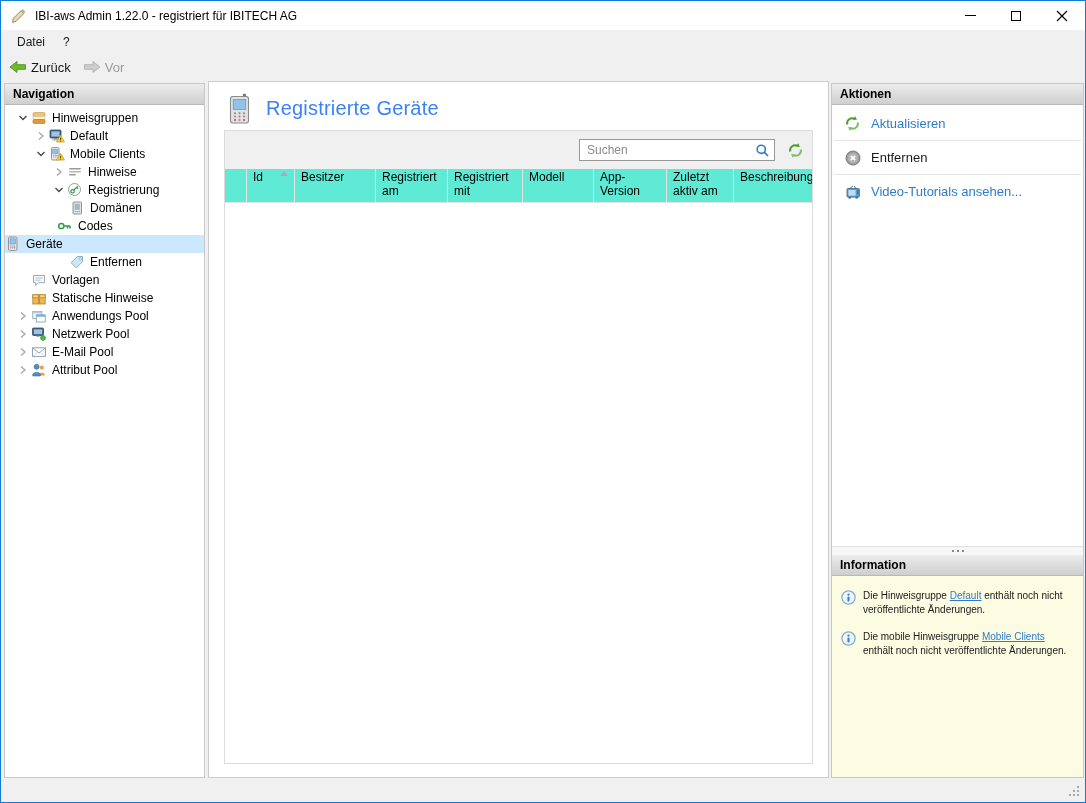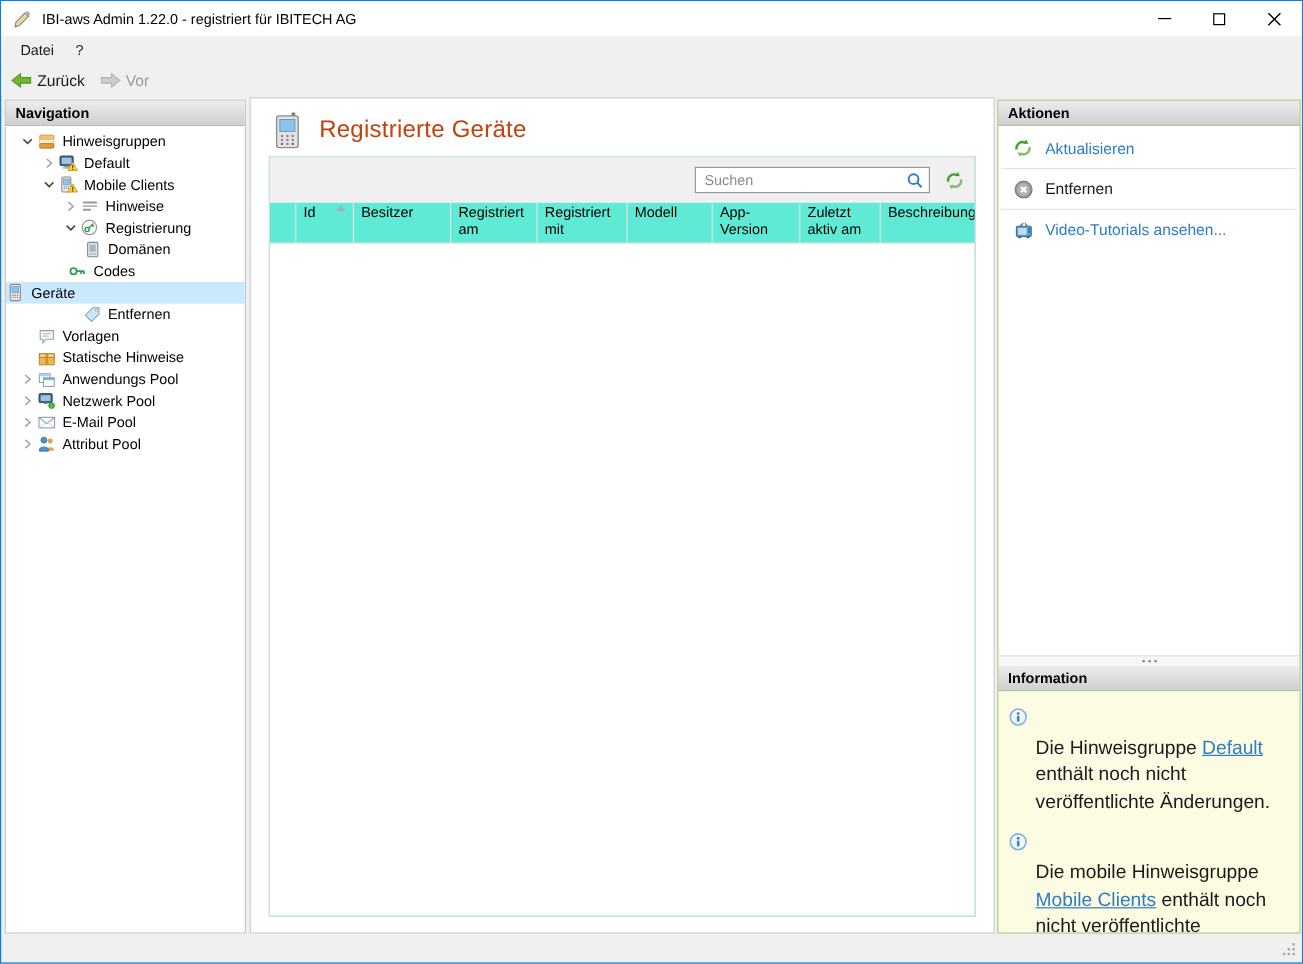--- a/index.html
+++ b/index.html
@@ -38,21 +38,21 @@
   .tree-row.selected { background:#cce8ff; }
   .chev { width:16px; height:16px; flex:0 0 16px; display:flex; align-items:center; justify-content:center; }
   .ticon { width:16px; height:16px; flex:0 0 16px; display:flex; align-items:center; justify-content:center; }
   .tlabel { padding-left:5px; font-size:12px; color:#000; }
   .lvl0 { padding-left:10px; } .lvl1 { padding-left:28px; } .lvl2 { padding-left:46px; }
   .lvl2b { } .lvl3 { padding-left:64px; } .lvl3b { padding-left:52px; }
 
   
   .card { position:absolute; left:206px; top:1px; width:621px; bottom:23px; background:#fff; border:1px solid #cccccc; }
   .card-title { position:absolute; top:11px; left:19px; display:flex; align-items:center; gap:15px; }
-  .page-title { font-size:20px; font-weight:300; color:#c2410c; letter-spacing:.2px; }
+  .page-title { font-size:20px; font-weight:300; color:#3b82f6; letter-spacing:.2px; }
 
   .grid { position:absolute; left:15px; top:48px; width:589px; bottom:13px; border:1px solid #dcdcdc;
           display:flex; flex-direction:column; background:#5eead4; }
   .grid-toolbar { height:38px; background:#f0f0f0; display:flex; align-items:center; justify-content:flex-end; gap:9px; padding:0 6px; flex:0 0 auto; }
   .searchbox { width:196px; height:22px; background:#fff; border:1px solid #999999; display:flex; align-items:center; }
   .searchbox input { flex:1 1 auto; border:0; outline:0; background:transparent; padding:0 4px 0 7px; font-family:"Liberation Sans",sans-serif; font-size:12px; color:#1a1a1a; min-width:0; }
   .searchbox input::placeholder { color:#8a8a8a; }
   .search-btn { width:24px; height:20px; display:flex; align-items:center; justify-content:center; flex:0 0 auto; }
   .refresh-btn { width:22px; height:22px; display:flex; align-items:center; justify-content:center; }
 
@@ -81,21 +81,21 @@
   .action-item.disabled .alabel { color:#1a1a1a; }
   .action-sep { border-bottom:1px solid #e5e5e5; margin:0 2px; }
   .aicon { width:17px; height:17px; flex:0 0 17px; display:flex; align-items:center; justify-content:center; }
 
   .splitter { height:9px; background:#f7f7f7; border-top:1px solid #e0e0e0; display:flex; align-items:center; justify-content:center; gap:3px; flex:0 0 auto; }
   .splitter i { width:2px; height:2px; background:#8a8a8a; display:block; }
 
   .info-body { height:201px; flex:0 0 auto; background:#fcfce2; padding:13px 8px 8px 9px; display:flex; flex-direction:column; gap:13px; overflow:hidden; }
   .info-item { display:flex; gap:7px; align-items:flex-start; }
   .iicon { width:15px; height:15px; flex:0 0 15px; margin-top:1px; }
-  .itext { font-size:16px; line-height:1.4; color:#1a1a1a;margin-top:24px; }
+  .itext { font-size:10px; line-height:1.4; color:#1a1a1a; }
   .ilink { color:#2e7cc8; text-decoration:underline; }
 
   .resize-grip { position:absolute; right:4px; bottom:4px; width:12px; height:12px; }
 </style>
 </head>
 <body>
 
 <svg width="0" height="0" style="position:absolute">
   <defs>
     <g id="i-chev-closed">

